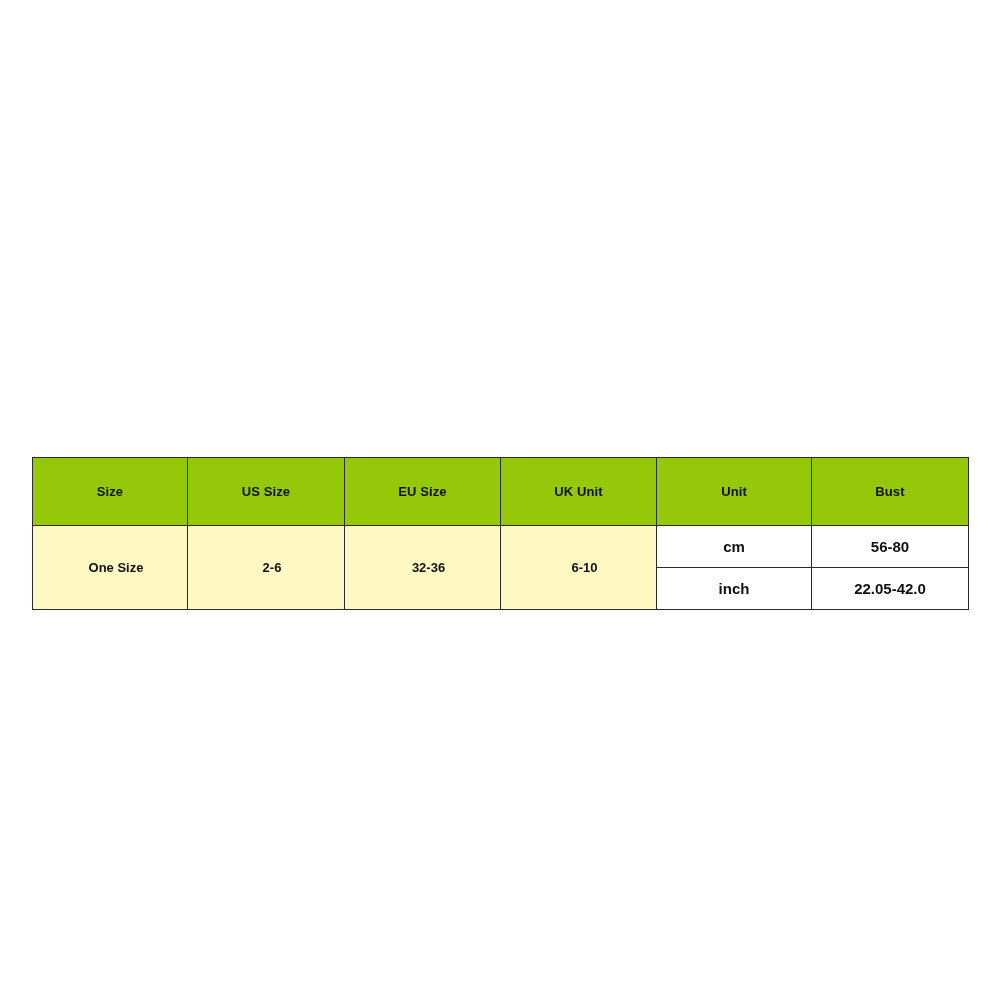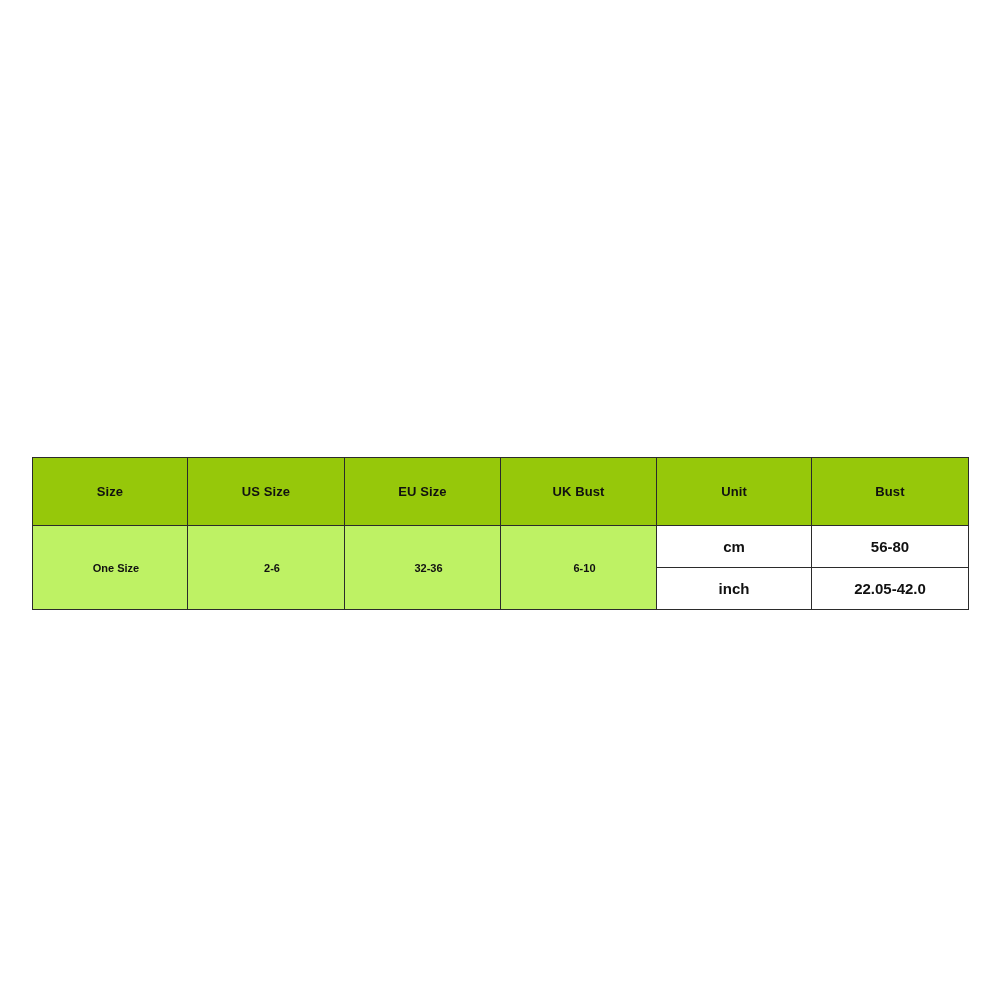--- a/index.html
+++ b/index.html
@@ -39,22 +39,22 @@
   
   #size-chart .hdr {
     background: #96c80a;
     height: 67px;
     font-size: 13px;
     letter-spacing: 0.1px;
   }
 
   
   #size-chart .body-cell {
-    background: #bef264;
-    font-size: 11px;
+    background: #fef9c3;
+    font-size: 13px;
     height: 83px;
     padding-left: 12px;
   }
 
   
   #size-chart .sub-cell {
     background: #ffffff;
     font-size: 15px;
     height: 41px;
   }
@@ -77,21 +77,21 @@
     <col class="col-eu">
     <col class="col-uk">
     <col class="col-unit">
     <col class="col-bust">
   </colgroup>
   <tbody>
     <tr>
       <td class="hdr">Size</td>
       <td class="hdr">US Size</td>
       <td class="hdr">EU Size</td>
-      <td class="hdr">UK Bust</td>
+      <td class="hdr">UK Unit</td>
       <td class="hdr">Unit</td>
       <td class="hdr">Bust</td>
     </tr>
 
     <tr>
       <td class="body-cell" rowspan="2">One Size</td>
       <td class="body-cell" rowspan="2">2-6</td>
       <td class="body-cell" rowspan="2">32-36</td>
       <td class="body-cell" rowspan="2">6-10</td>
       <td class="sub-cell">cm</td>

